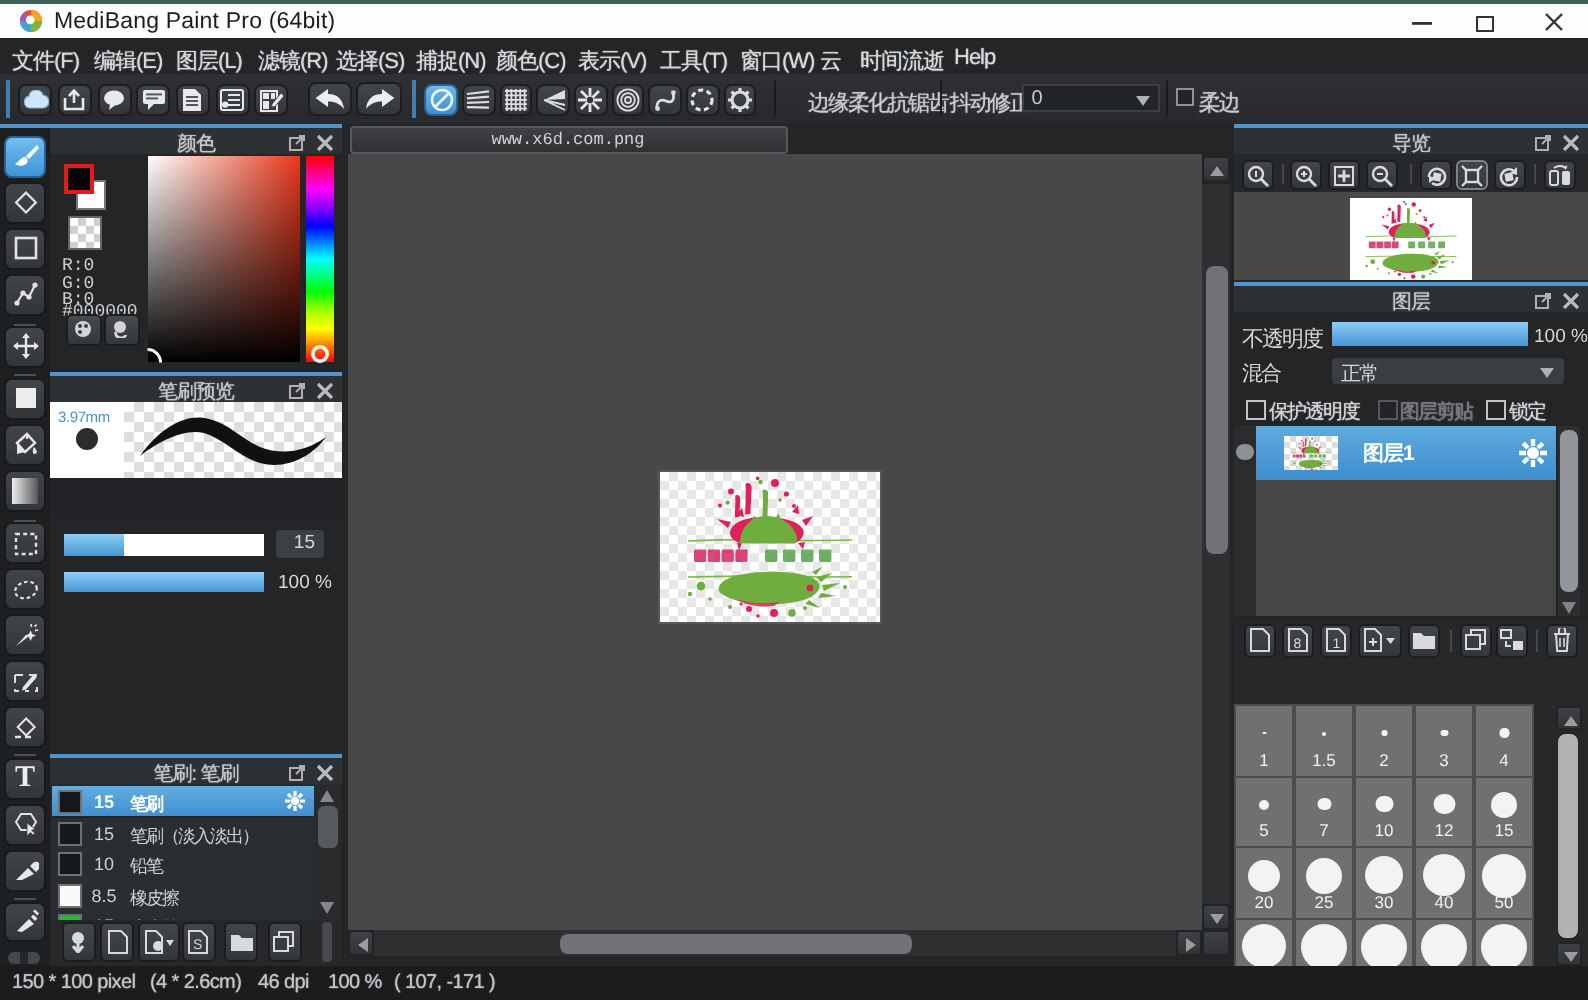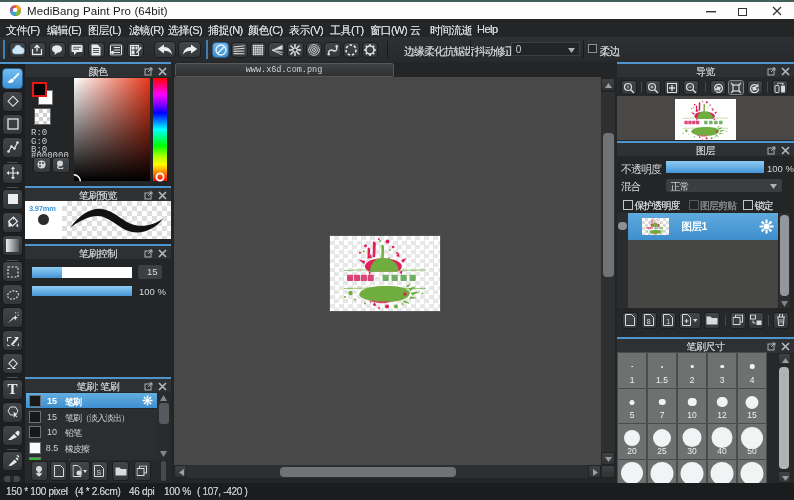--- a/index.html
+++ b/index.html
@@ -395,35 +395,27 @@
     <div class="panel-title" style="left:0;top:124px;width:146px">
         <span class="pt">笔刷预览</span>
       <svg class="pticons" width="24" height="9" viewBox="0 0 24 9">
           <rect x="1" y="2" width="6" height="6" fill="none" stroke="#aeb0b2"></rect>
           <path d="M4,5 L8,1 M5.5,1 H8 V3.5" stroke="#aeb0b2" fill="none"></path>
           <path d="M15,1 L22,8 M22,1 L15,8" stroke="#b8babc" stroke-width="1.6"></path>
         </svg>
     </div>
     <div style="position:absolute;left:0;top:139px;width:146px;height:38px;background:#fff">
       <div style="position:absolute;left:37px;top:0;width:109px;height:38px;background:conic-gradient(#dedede 25%,#fff 25% 50%,#dedede 50% 75%,#fff 75%);background-size:10px 10px"></div>
-      <span style="position:absolute;left:4px;top:3px;font-size:7.5px;font-weight:bold;color:#3e96d8;letter-spacing:-0.2px">3.97mm</span>
+      <span style="position:absolute;left:4px;top:3px;font-size:7.5px;font-weight:normal;color:#3e96d8;letter-spacing:-0.2px">3.97mm</span>
       <div style="position:absolute;left:13px;top:13px;width:11px;height:11px;border-radius:50%;background:#2c2c2c"></div>
       <svg style="position:absolute;left:37px;top:0" width="109" height="38" viewBox="0 0 109 38">
           <path d="M8,27 C18,13 30,6.5 40,8 C52,10 58,18 68,22.5 C78,26.5 90,25.5 101,17.5 C93,28.5 80,33.8 68,30.5 C58,27.8 50,18.5 40,15.5 C30,12.8 16,20.5 8,27 Z" fill="#111"></path>
         </svg>
     </div>
 
-    <div class="panel-title" style="left:0;top:181.5px;width:146px">
-        <span class="pt">笔刷控制</span>
-      <svg class="pticons" width="24" height="9" viewBox="0 0 24 9">
-          <rect x="1" y="2" width="6" height="6" fill="none" stroke="#aeb0b2"></rect>
-          <path d="M4,5 L8,1 M5.5,1 H8 V3.5" stroke="#aeb0b2" fill="none"></path>
-          <path d="M15,1 L22,8 M22,1 L15,8" stroke="#b8babc" stroke-width="1.6"></path>
-        </svg>
-    </div>
     <div style="position:absolute;left:0;top:196.5px;width:146px;height:118.5px;background:#232527">
       <div style="position:absolute;left:7px;top:8px;width:100px;height:11px;background:#fff">
           <div class="bluefill" style="position:absolute;left:0;top:0;width:30px;height:11px"></div>
         </div>
       <div style="position:absolute;left:112.5px;top:6px;width:24px;height:14px;background:#3d4043;border-radius:2px">
           <span style="position:absolute;right:4px;top:1.5px;font-size:9.5px;color:#d6d8da">15</span>
         </div>
       <div class="bluefill" style="position:absolute;left:7px;top:27px;width:100px;height:10px"></div>
       <span style="position:absolute;left:114px;top:27px;font-size:9.5px;color:#d6d8da">100 %</span>
     </div>
@@ -788,28 +780,20 @@
         </div>
       <div style="position:absolute;left:151px;top:4px;width:1px;height:11px;background:#46494c"></div>
       <div class="rbtn" style="left:155.8px;top:1.5px;height:16.5px">
           <svg width="10" height="12" viewBox="0 0 10 12">
             <path d="M1,3 H9 M2,3 L2.6,11.5 H7.4 L8,3 M3.5,3 V1 a0.8,0.8 0 0 1 3,0 V3" fill="none" stroke="#d8dadc"></path>
             <path d="M4,5 V9.5 M6,5 V9.5" stroke="#d8dadc" stroke-width="0.8"></path>
           </svg>
         </div>
     </div>
 
-    <div class="panel-title" style="left:0;top:274.5px;width:177px">
-        <span class="pt">笔刷尺寸</span>
-      <svg class="pticons" width="24" height="9" viewBox="0 0 24 9">
-          <rect x="1" y="2" width="6" height="6" fill="none" stroke="#aeb0b2"></rect>
-          <path d="M4,5 L8,1 M5.5,1 H8 V3.5" stroke="#aeb0b2" fill="none"></path>
-          <path d="M15,1 L22,8 M22,1 L15,8" stroke="#b8babc" stroke-width="1.6"></path>
-        </svg>
-    </div>
     <div style="position:absolute;left:0;top:289.5px;width:150px;height:131.5px;background:#4b4c4c;overflow:hidden" id="bsgrid">
       <div class="bsz" style="left:1px;top:1.5px">
           <i style="width:1.5px;height:1.5px;top:12.8px"></i>
           <b>1</b>
         </div>
       <div class="bsz" style="left:31px;top:1.5px">
           <i style="width:2px;height:2px;top:12.5px"></i>
           <b>1.5</b>
         </div>
       <div class="bsz" style="left:61px;top:1.5px">
@@ -899,15 +883,15 @@
           </svg>
         </div>
     </div>
   </div>
 
   <div id="status">
     <span style="left:6px">150 * 100 pixel</span>
     <span style="left:75px">(4 * 2.6cm)</span>
     <span style="left:129px">46 dpi</span>
     <span style="left:164px">100 %</span>
-    <span style="left:197px">( 107, -420 )</span>
+    <span style="left:197px">( 107, -171 )</span>
   </div>
 </div>
 
 </body></html>

